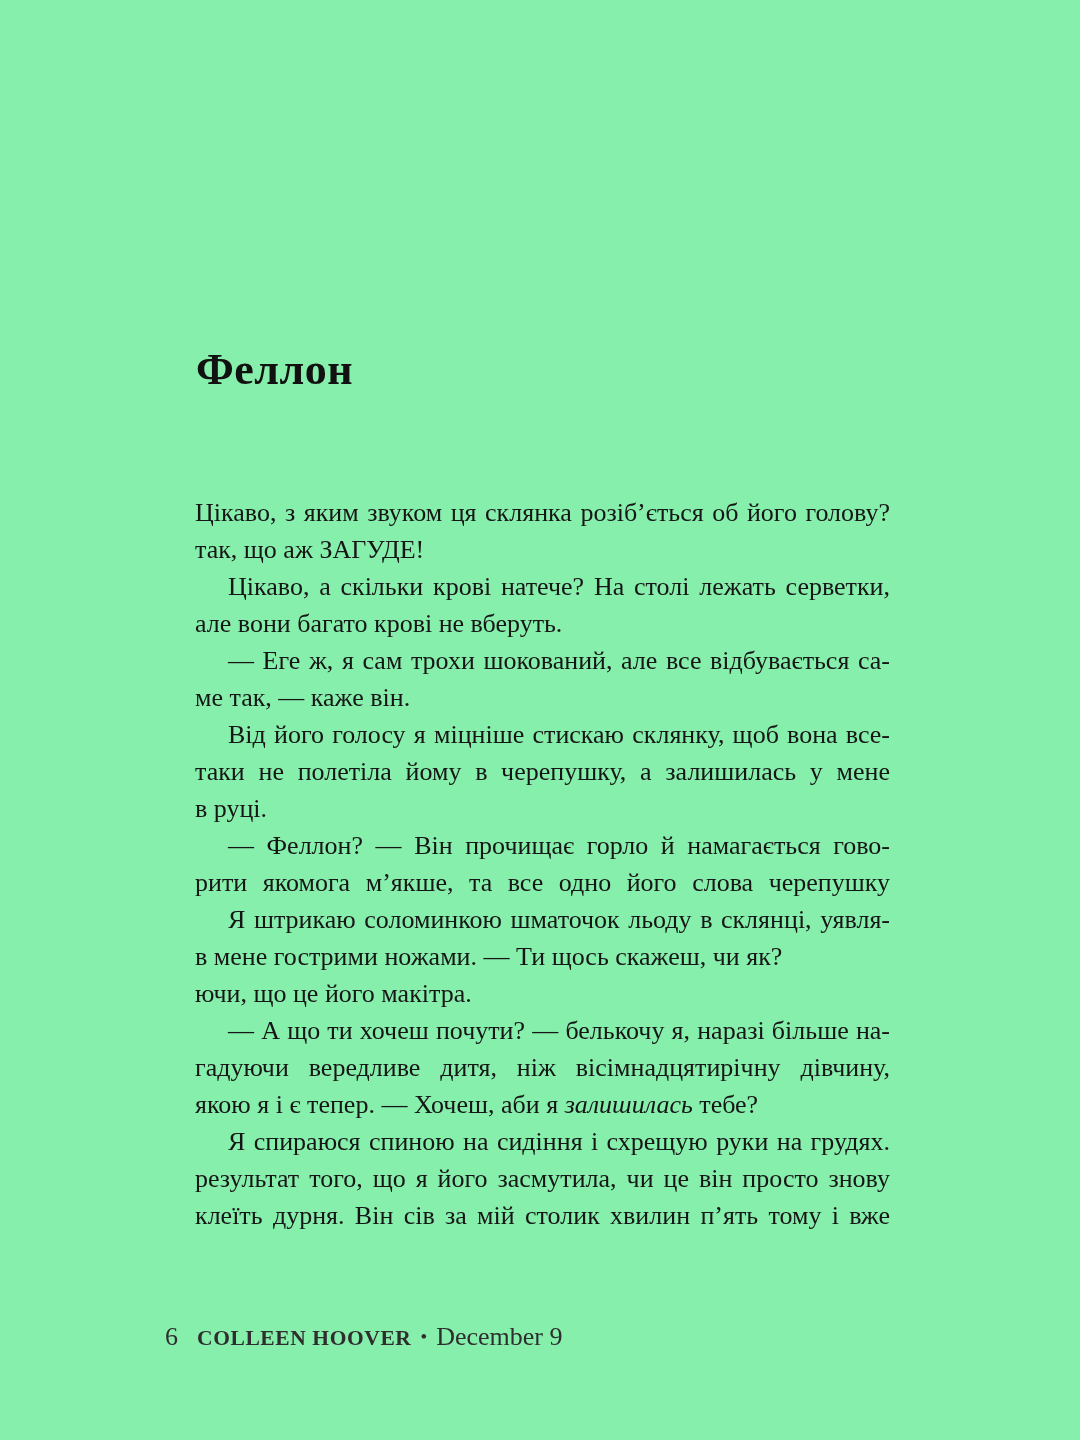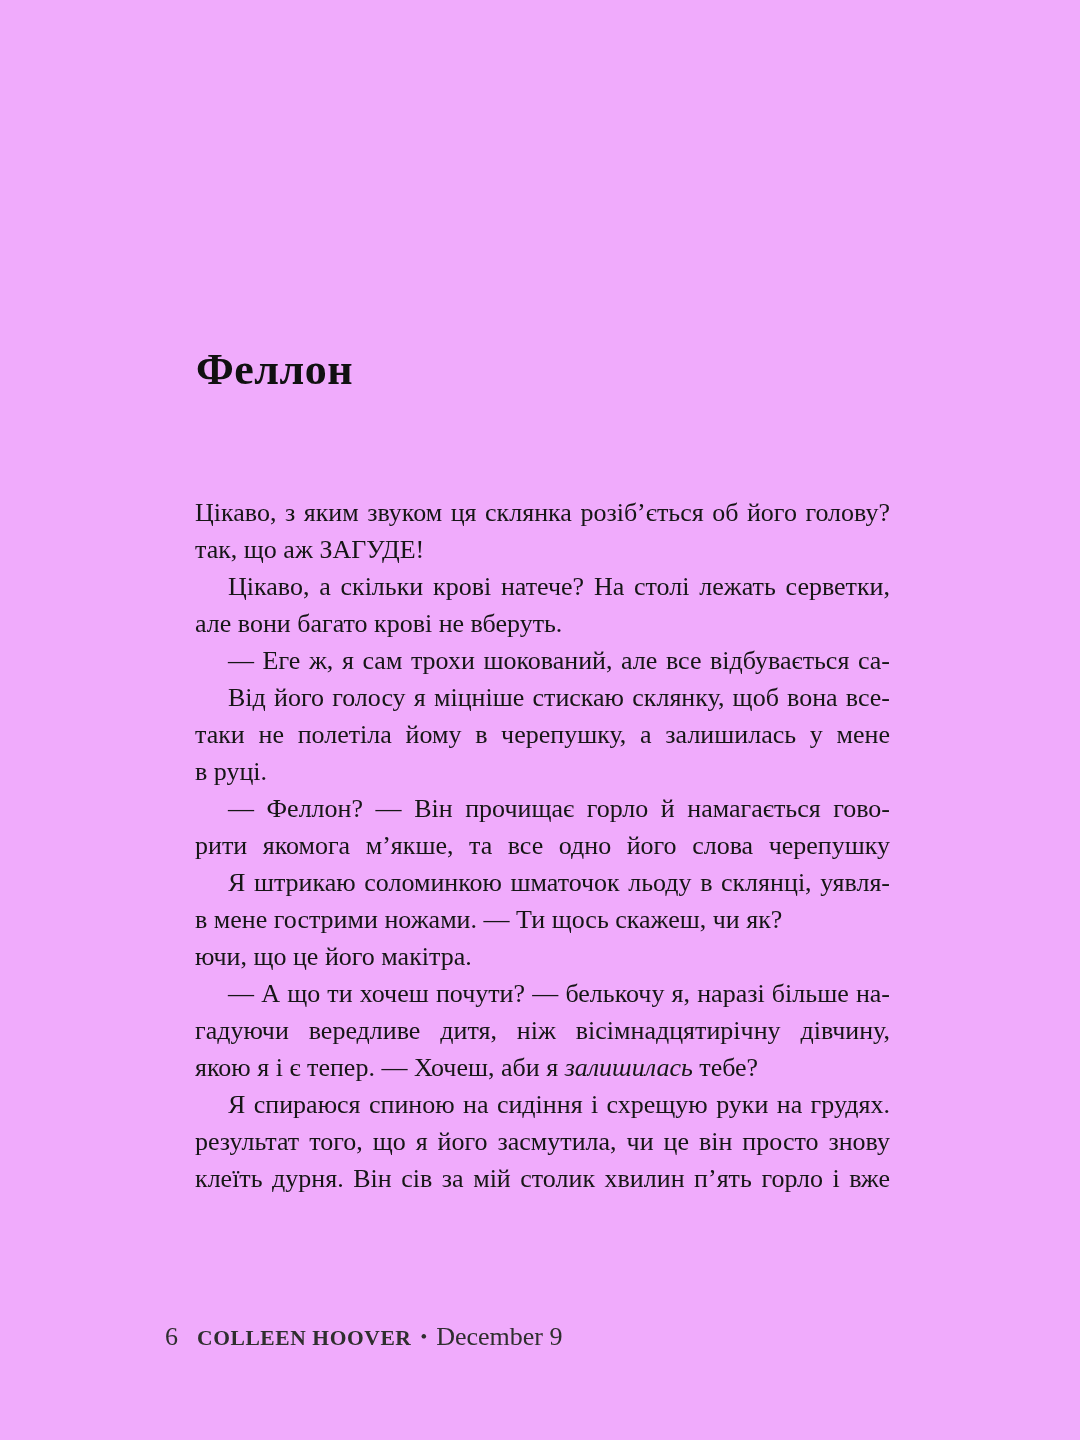--- a/index.html
+++ b/index.html
@@ -11,21 +11,21 @@
     width: 1080px;
     height: 1440px;
     position: relative;
     overflow: hidden;
     font-family: "Liberation Serif", serif;
     color: #141414;
   }
   .page {
     position: absolute;
     inset: 0;
-    background: #f0abfc;
+    background: #86efac;
   }
   .chapter-title {
     position: absolute;
     left: 196px;
     top: 347px;
     margin: 0;
     font-size: 44px;
     font-weight: 700;
     line-height: 1.05;
     letter-spacing: 0.5px;
@@ -85,33 +85,34 @@
 <div class="page">
 
   <h1 class="chapter-title">Феллон</h1>
 
   <div class="body-text">
       <div class="line"><span>Цікаво, з яким звуком ця склянка розіб’ється об його голову?</span></div>
       <div class="line last"><span>так, що аж ЗАГУДЕ!</span></div>
       <div class="line indent"><span>Цікаво, а скільки крові натече? На столі лежать серветки,</span></div>
       <div class="line last"><span>але вони багато крові не вберуть.</span></div>
       <div class="line indent"><span>— Еге ж, я сам трохи шокований, але все відбувається са-</span></div>
+      <div class="line last"><span>ме так, — каже він.</span></div>
       <div class="line indent"><span>Від його голосу я міцніше стискаю склянку, щоб вона все-</span></div>
       <div class="line"><span>таки не полетіла йому в черепушку, а залишилась у мене</span></div>
       <div class="line last"><span>в руці.</span></div>
       <div class="line indent"><span>— Феллон? — Він прочищає горло й намагається гово-</span></div>
       <div class="line"><span>рити якомога м’якше, та все одно його слова черепушку</span></div>
       <div class="line indent"><span>Я штрикаю соломинкою шматочок льоду в склянці, уявля-</span></div>
       <div class="line last"><span>в мене гострими ножами. — Ти щось скажеш, чи як?</span></div>
       <div class="line last"><span>ючи, що це його макітра.</span></div>
       <div class="line indent"><span>— А що ти хочеш почути? — белькочу я, наразі більше на-</span></div>
       <div class="line"><span>гадуючи вередливе дитя, ніж вісімнадцятирічну дівчину,</span></div>
       <div class="line last"><span>якою я і є тепер. — Хочеш, аби я </span><em>залишилась</em><span> тебе?</span></div>
       <div class="line indent"><span>Я спираюся спиною на сидіння і схрещую руки на грудях.</span></div>
       <div class="line"><span>результат того, що я його засмутила, чи це він просто знову</span></div>
-      <div class="line"><span>клеїть дурня. Він сів за мій столик хвилин п’ять горло і вже</span></div>
+      <div class="line"><span>клеїть дурня. Він сів за мій столик хвилин п’ять тому і вже</span></div>
     </div>
 
   <div class="footer">
     <span class="page-num">6</span><span class="author">COLLEEN HOOVER</span><span class="sep">•</span><span class="title">December 9</span>
   </div>
 
 </div>
 
 </body></html>

